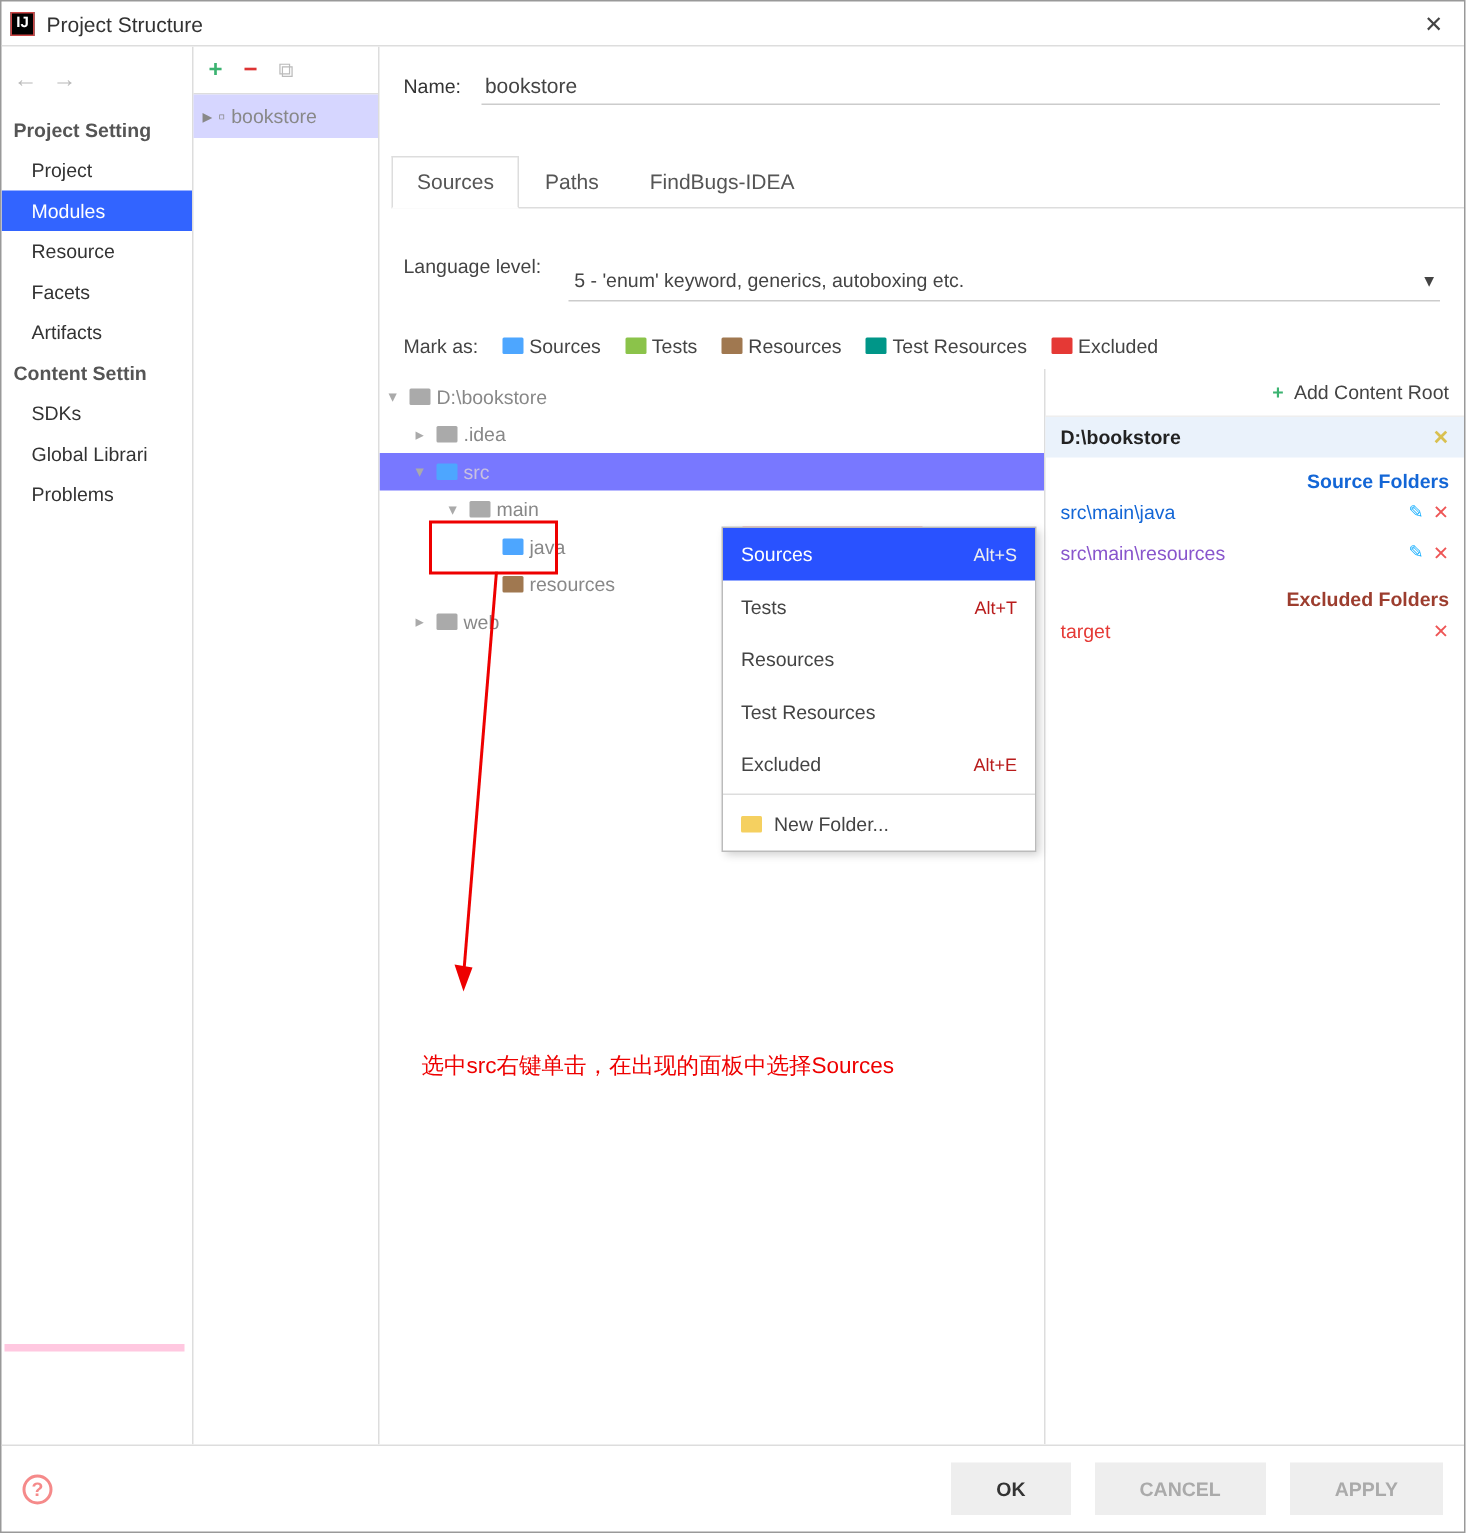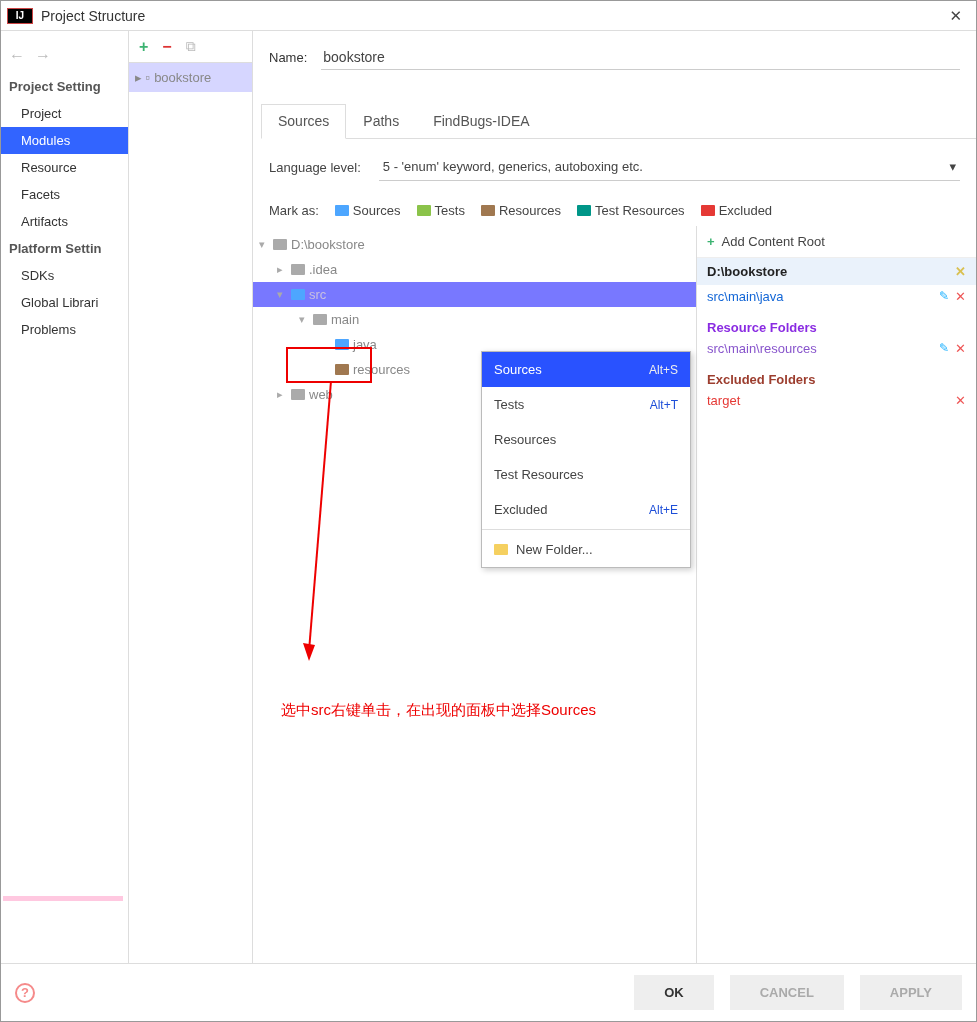--- a/index.html
+++ b/index.html
@@ -1,18 +1,18 @@
 <!DOCTYPE html>
 <html><head>
 <meta charset="utf-8">
 <style>
 * { box-sizing: border-box; margin: 0; padding: 0; font-family: Arial, "Microsoft YaHei", sans-serif; font-size: 13px; }
 body { width: 977px; height: 1022px; background: #fff; border: 1px solid #999; display: flex; flex-direction: column; color: #444; overflow: hidden; }
 .titlebar { height: 30px; display: flex; align-items: center; padding: 0 6px; border-bottom: 1px solid #ddd; }
-.titlebar .appicon { width: 26px; height: 16px; margin-right: 8px; display: inline-flex; align-items: center; justify-content: center; background: #000; color: #fff; font-weight: bold; font-size: 10px; border: 1px solid #c44; }
+.titlebar .appicon { width: 16px; height: 16px; margin-right: 8px; display: inline-flex; align-items: center; justify-content: center; background: #000; color: #fff; font-weight: bold; font-size: 10px; border: 1px solid #c44; }
 .titlebar .ttl { flex: 1; font-size: 14px; color: #333; }
 .titlebar .close { font-size: 15px; padding: 0 8px; cursor: pointer; }
 .mainrow { flex: 1; display: flex; overflow: hidden; position: relative; }
 .sidebar { width: 128px; border-right: 1px solid #ddd; padding-top: 10px; }
 .navarrows { display: flex; gap: 10px; padding: 4px 8px 10px; color: #bbb; }
 .navarrows span { font-size: 16px; }
 .sidehdr { font-weight: bold; padding: 6px 8px; color: #555; white-space: nowrap; overflow: hidden; }
 .sideitem { padding: 6px 8px 6px 20px; color: #333; white-space: nowrap; overflow: hidden; }
 .sideitem.sel { background: #3264ff; color: #ffffff; }
 .modcol { width: 124px; border-right: 1px solid #ddd; position: relative; }
@@ -23,21 +23,21 @@
 .moditem { padding: 7px 6px; color: #888; display: flex; align-items: center; gap: 4px; white-space: nowrap; overflow: hidden; }
 .moditem.sel { background: #d6d6ff; }
 .content { flex: 1; display: flex; flex-direction: column; overflow: hidden; }
 .namerow { display: flex; align-items: center; padding: 14px 16px 16px; gap: 14px; }
 .namerow label { color: #333; }
 .namerow .nameval { border-bottom: 1px solid #ccc; flex: 1; padding: 4px 2px; color: #444; font-size: 14px; }
 .tabs { display: flex; border-bottom: 1px solid #ddd; margin: 18px 0 0 8px; }
 .tab { padding: 8px 16px; color: #555; border: 1px solid transparent; font-size: 14px; }
 .tab.act { border: 1px solid #ddd; border-bottom-color: #fff; margin-bottom: -1px; background: #fff; }
 .langrow { display: flex; align-items: center; padding: 14px 16px; gap: 18px; }
-.langrow .sel { flex: 1; border-bottom: 1px solid #ccc; padding: 6px 4px; display: flex; justify-content: space-between; align-items: center; }
+.langrow .sel { flex: 1; border-bottom: 1px solid #ccc; padding: 6px 4px; display: flex; justify-content: space-between; align-items: center; margin-top: 20px; }
 .markrow { display: flex; align-items: flex-end; gap: 16px; padding: 8px 16px; flex-wrap: wrap; }
 .markrow .mk { display: flex; align-items: center; gap: 4px; color: #444; }
 .foldericon { width: 14px; height: 11px; border-radius: 1px; display: inline-block; }
 .fi-blue { background: #4da6ff; }
 .fi-green { background: #8bc34a; }
 .fi-brown { background: #a07850; }
 .fi-teal { background: #009688; }
 .fi-red { background: #e53935; }
 .fi-gray { background: #aaa; }
 .fi-yellow { background: #f5d060; }
@@ -47,24 +47,24 @@
 .treerow .arr { width: 10px; color: #aaa; font-size: 11px; }
 .treerow.l0 { padding-left: 6px; }
 .treerow.l1 { padding-left: 24px; }
 .treerow.l2 { padding-left: 46px; }
 .treerow.l3 { padding-left: 68px; }
 .treerow.sel { background: #7878ff; color: #c8c0e0; }
 .redbox { position: absolute; border: 2px solid #e00; pointer-events: none; }
 .ctxmenu { position: absolute; left: 480px; top: 320px; width: 210px; background: #fff; border: 1px solid #bbb; box-shadow: 2px 2px 6px rgba(0,0,0,0.2); z-index: 10; }
 .ctxitem { display: flex; justify-content: space-between; align-items: center; padding: 10px 12px; color: #444; }
 .ctxitem.highlight { background: #2952ff; color: #fff; }
-.ctxitem .hint { color: #1d4ed8; font-size: 12px; }
+.ctxitem .hint { color: #b91c1c; font-size: 12px; }
 .ctxitem.highlight .hint { color: #eee; }
 .ctxdiv { height: 1px; background: #ddd; margin: 2px 0; }
-.rightpane { width: 280px; border-left: 1px solid #ddd; padding: 0; }
+.rightpane { width: 280px; border-left: 1px solid #ddd; padding: 0; text-align: right; }
 .rp-add { padding: 8px 10px; color: #444; border-bottom: 1px solid #eee; }
 .rp-add .plus { color: #3cb371; font-weight: bold; margin-right: 4px; }
 .rp-hdr { background: #eaf2fb; padding: 6px 10px; font-weight: bold; color: #222; display: flex; justify-content: space-between; }
 .rp-sect { padding: 8px 10px 2px; font-weight: bold; }
 .rp-item { display: flex; justify-content: space-between; align-items: center; padding: 4px 10px 8px; }
 .rp-item .acts { display: flex; gap: 6px; }
 .pencil { color: #1ab0ff; font-size: 12px; }
 .xdel { color: #e55; font-size: 13px; }
 .c-blue { color: #1366d6; }
 .c-purple { color: #8a2be2; }
@@ -96,21 +96,21 @@
       <span>←</span>
       <span>→</span>
     </div>
     <div id="sidebar-body">
         <div class="sidehdr">Project Setting</div>
         <div class="sideitem">Project</div>
         <div class="sideitem sel">Modules</div>
         <div class="sideitem">Resource</div>
         <div class="sideitem">Facets</div>
         <div class="sideitem">Artifacts</div>
-        <div class="sidehdr">Platform Settin</div>
+        <div class="sidehdr">Content Settin</div>
         <div class="sideitem">SDKs</div>
         <div class="sideitem">Global Librari</div>
         <div class="sideitem">Problems</div>
       </div>
   </div>
 
   <div class="modcol">
     <div class="modtoolbar">
       <span class="plus">+</span>
       <span class="minus">−</span>
@@ -204,28 +204,28 @@
       <div class="rightpane">
         <div class="rp-add">
           <span class="plus">+</span>
           <span>Add Content Root</span>
         </div>
         <div class="rp-hdr">
           <span>D:\bookstore</span>
           <span class="xdel" style="color:#d9c050">✕</span>
         </div>
         <div id="rp-body">
+            <div class="rp-sect c-blue">Source Folders</div>
             <div class="rp-item">
               <span class="c-blue">src\main\java</span>
               <span class="acts">
                 <span class="pencil">✎</span>
                 <span class="xdel">✕</span>
               </span>
             </div>
-            <div class="rp-sect c-purple">Resource Folders</div>
             <div class="rp-item">
               <span class="c-purple2">src\main\resources</span>
               <span class="acts">
                 <span class="pencil">✎</span>
                 <span class="xdel">✕</span>
               </span>
             </div>
             <div class="rp-sect c-brown">Excluded Folders</div>
             <div class="rp-item">
               <span class="c-red">target</span>

